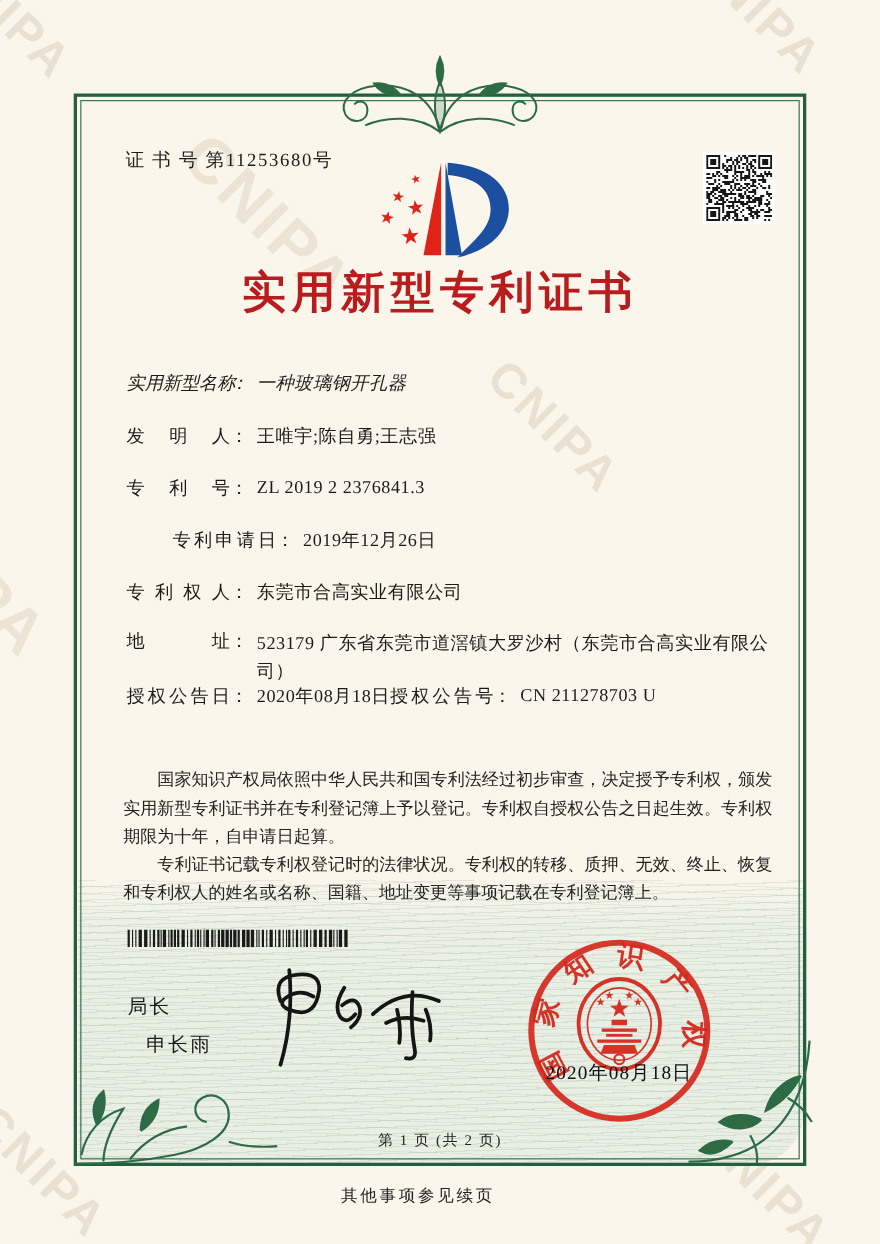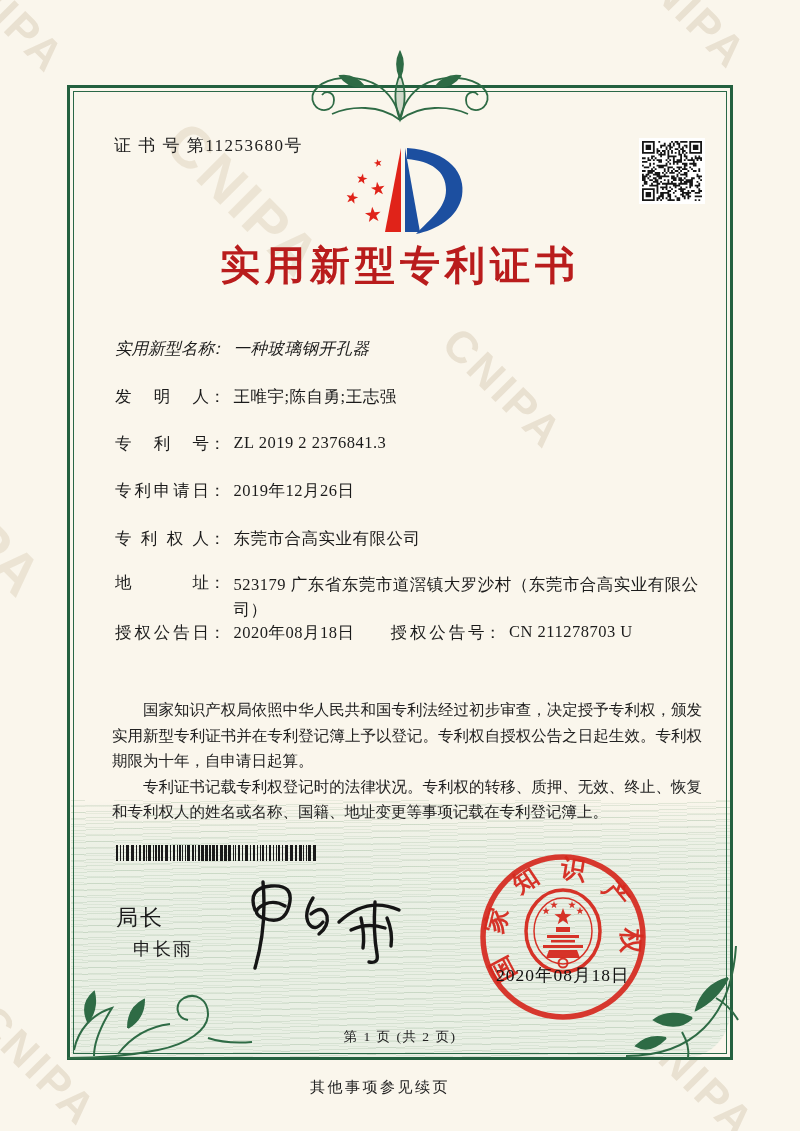--- a/index.html
+++ b/index.html
@@ -48,31 +48,31 @@
   }
   
   .frow { position:absolute; left:115px; font-size:16.5px; z-index:4; white-space:nowrap; }
   .flabel {
     display:inline-block; width:94px; text-align:justify; text-align-last:justify;
     vertical-align:top;
   }
   .fcolon { display:inline-block; vertical-align:top; }
   .fvalue { display:inline-block; margin-left:8px; vertical-align:top; letter-spacing:0.5px; }
   .fvalue.wrap { white-space:normal; width:470px; line-height:25px; }
-  .frow .second { margin-left:36px; }
+  .frow .second { }
   
   .body-text {
     position:absolute; left:112px; top:652px; width:590px; z-index:4;
     font-size:15.5px; line-height:25.5px; color:#222; text-align:justify;margin-top:45px;
   }
   .body-text p { text-indent:2em; }
   
   .barcode { position:absolute; left:114px; top:845px; z-index:4; }
   .officer-title {
-    position:absolute; left:116px; top:903px; font-size:22px; letter-spacing:2px;
+    position:absolute; left:116px; top:903px; font-size:18px; letter-spacing:2px;
     font-family:"Liberation Sans","DejaVu Sans",sans-serif; font-weight:500; z-index:4;
   }
   .officer-name {
     position:absolute; left:133px; top:937px; font-size:18px; letter-spacing:2px;
     font-family:"Liberation Sans","DejaVu Sans",sans-serif; font-weight:500; z-index:4;
   }
   .sig { position:absolute; left:225px; top:870px; z-index:4; }
   .seal { position:absolute; left:477px; top:851px; width:172px; height:172px; z-index:5; }
   .seal-date {
     position:absolute; left:496px; top:963px; font-size:17.5px; color:#111;
@@ -169,21 +169,21 @@
 
   <div class="frow" style="top:338px;font-style:italic;">
     <span class="flabel">实用新型名称</span><span class="fcolon">：</span><span class="fvalue">一种玻璃钢开孔器</span>
   </div>
   <div class="frow" style="top:386px;">
     <span class="flabel">发明人</span><span class="fcolon">：</span><span class="fvalue">王唯宇;陈自勇;王志强</span>
   </div>
   <div class="frow" style="top:433px;">
     <span class="flabel">专利号</span><span class="fcolon">：</span><span class="fvalue">ZL 2019 2 2376841.3</span>
   </div>
-  <div class="frow" style="top:480px;">
+  <div class="frow" style="top:480px;margin-left:42px;">
     <span class="flabel">专利申请日</span><span class="fcolon">：</span><span class="fvalue">2019年12月26日</span>
   </div>
   <div class="frow" style="top:528px;">
     <span class="flabel">专利权人</span><span class="fcolon">：</span><span class="fvalue">东莞市合高实业有限公司</span>
   </div>
   <div class="frow" style="top:572px;">
     <span class="flabel">地址</span><span class="fcolon">：</span><span class="fvalue wrap">523179 广东省东莞市道滘镇大罗沙村（东莞市合高实业有限公司）</span>
   </div>
   <div class="frow" style="top:622px;">
     <span class="flabel">授权公告日</span><span class="fcolon">：</span><span class="fvalue">2020年08月18日</span><span class="flabel second">授权公告号</span><span class="fcolon">：</span><span class="fvalue">CN 211278703 U</span>

